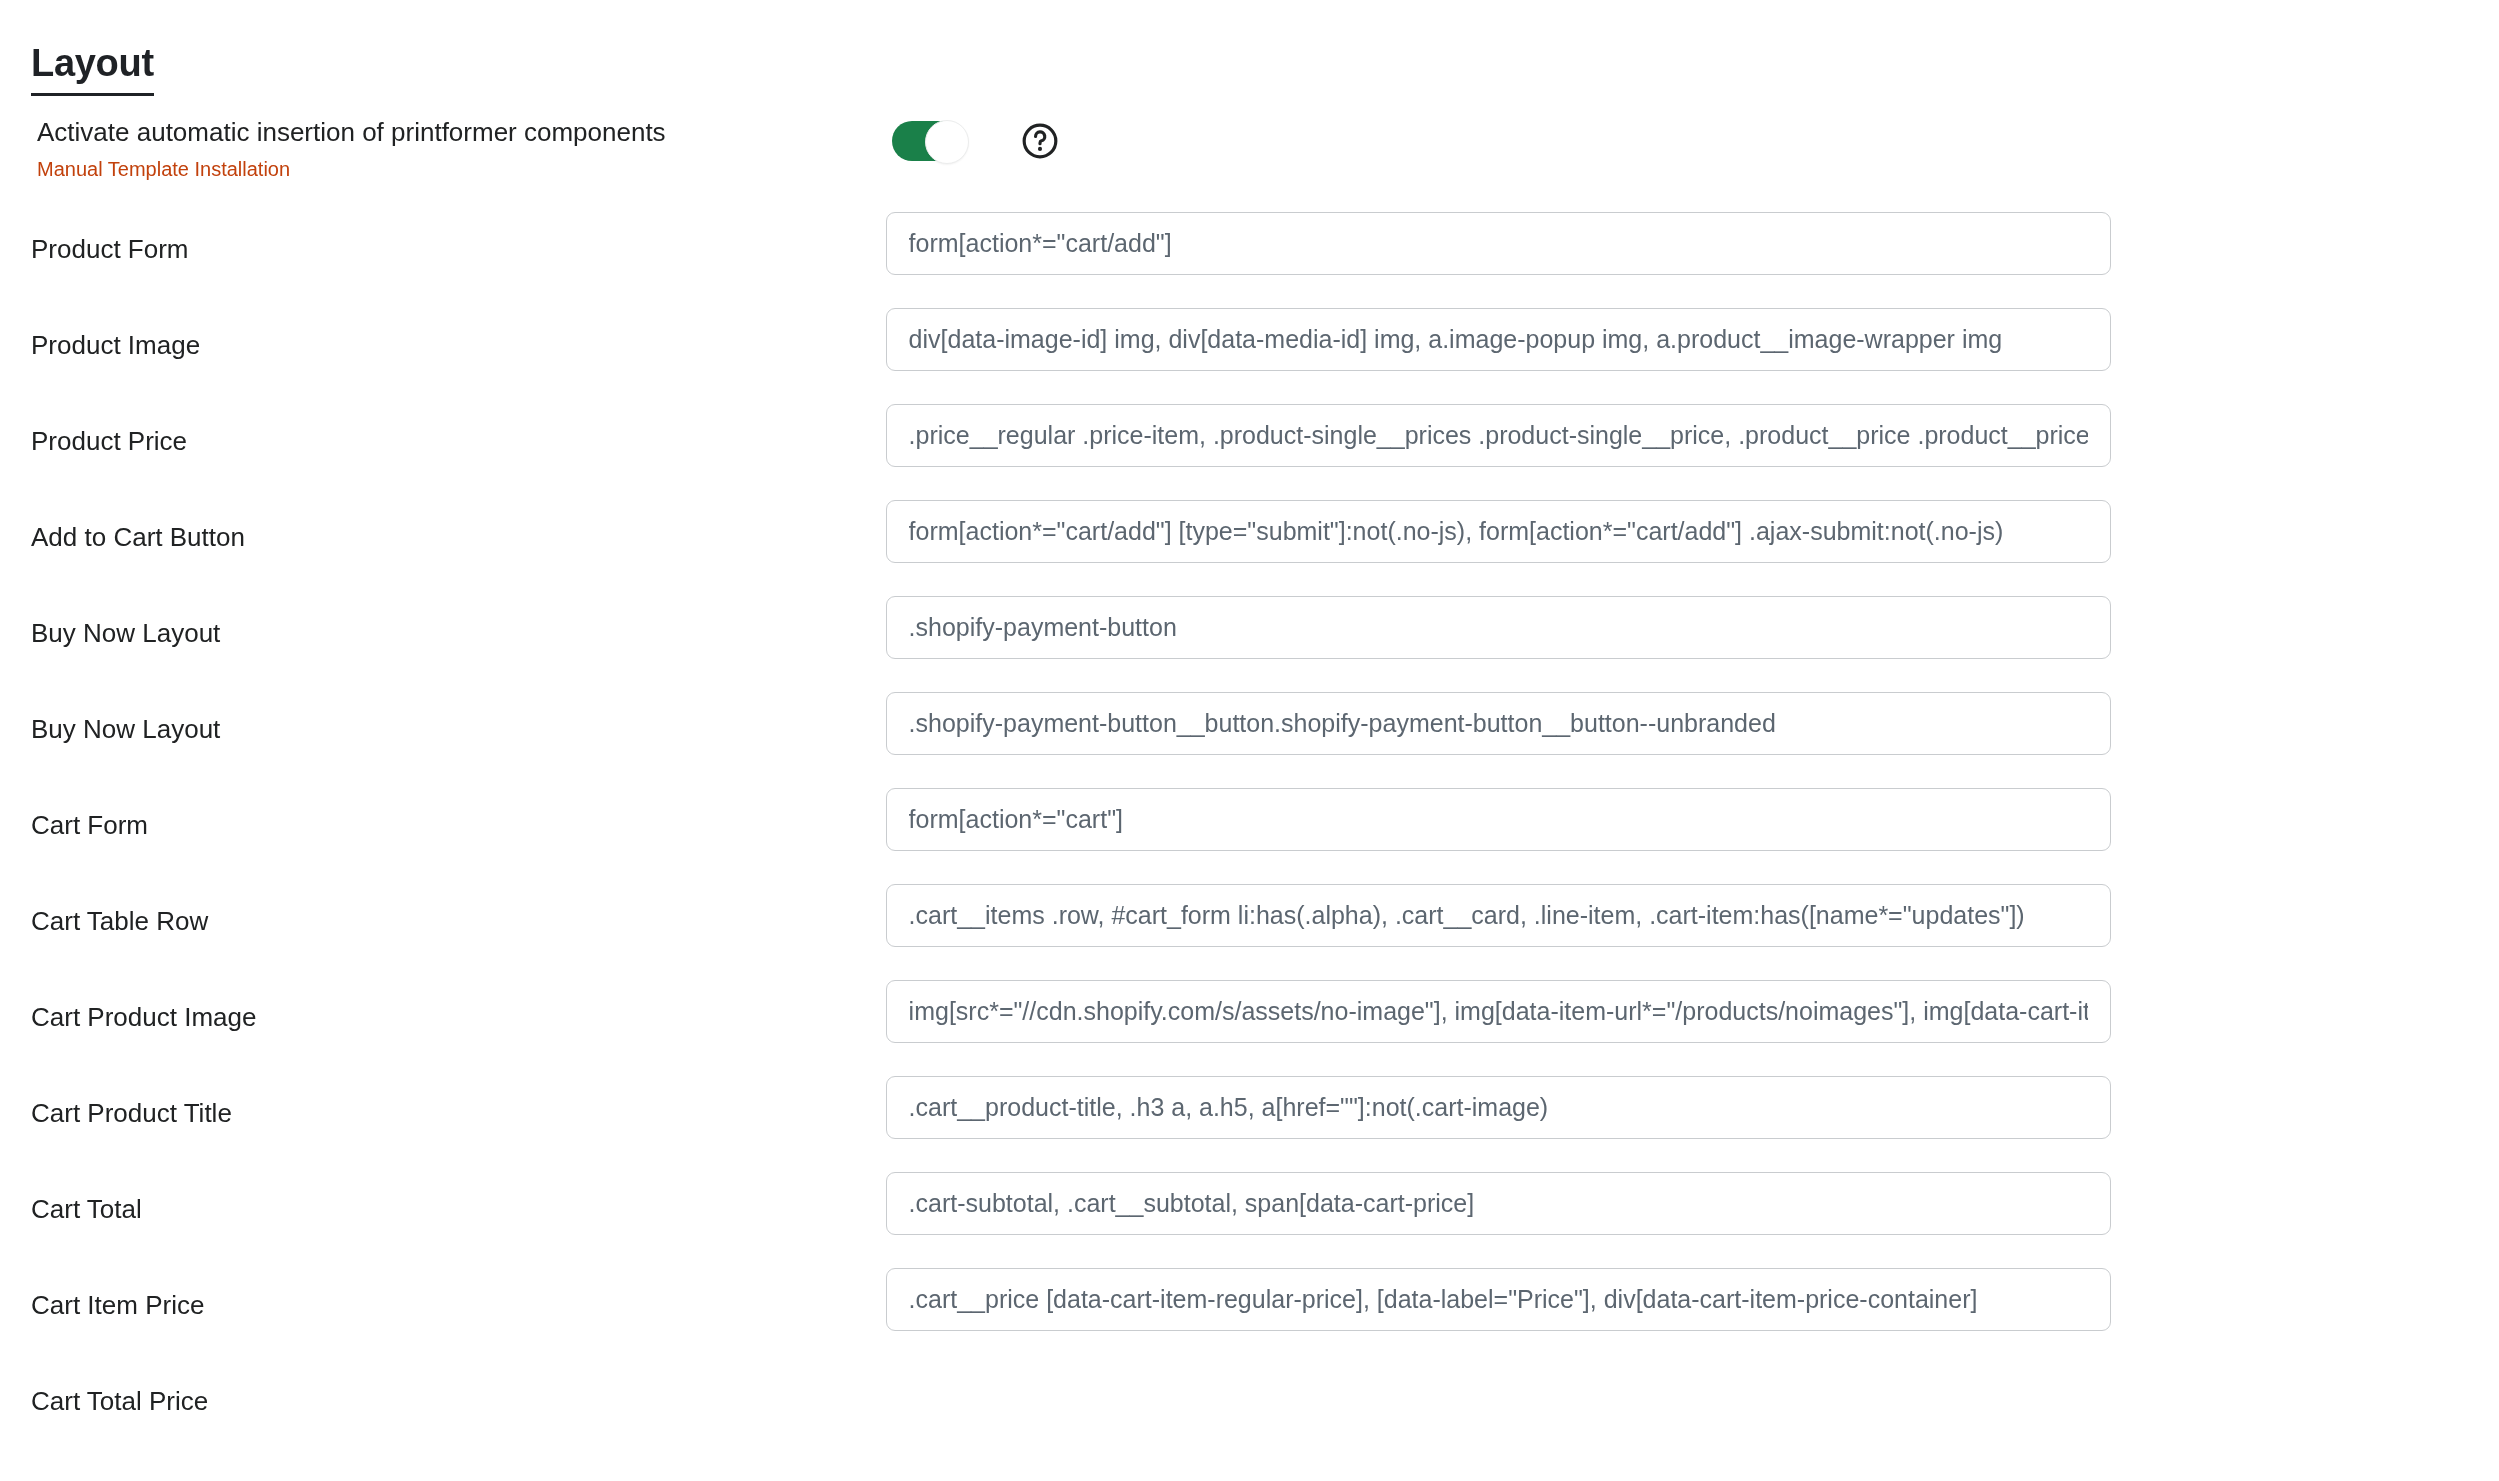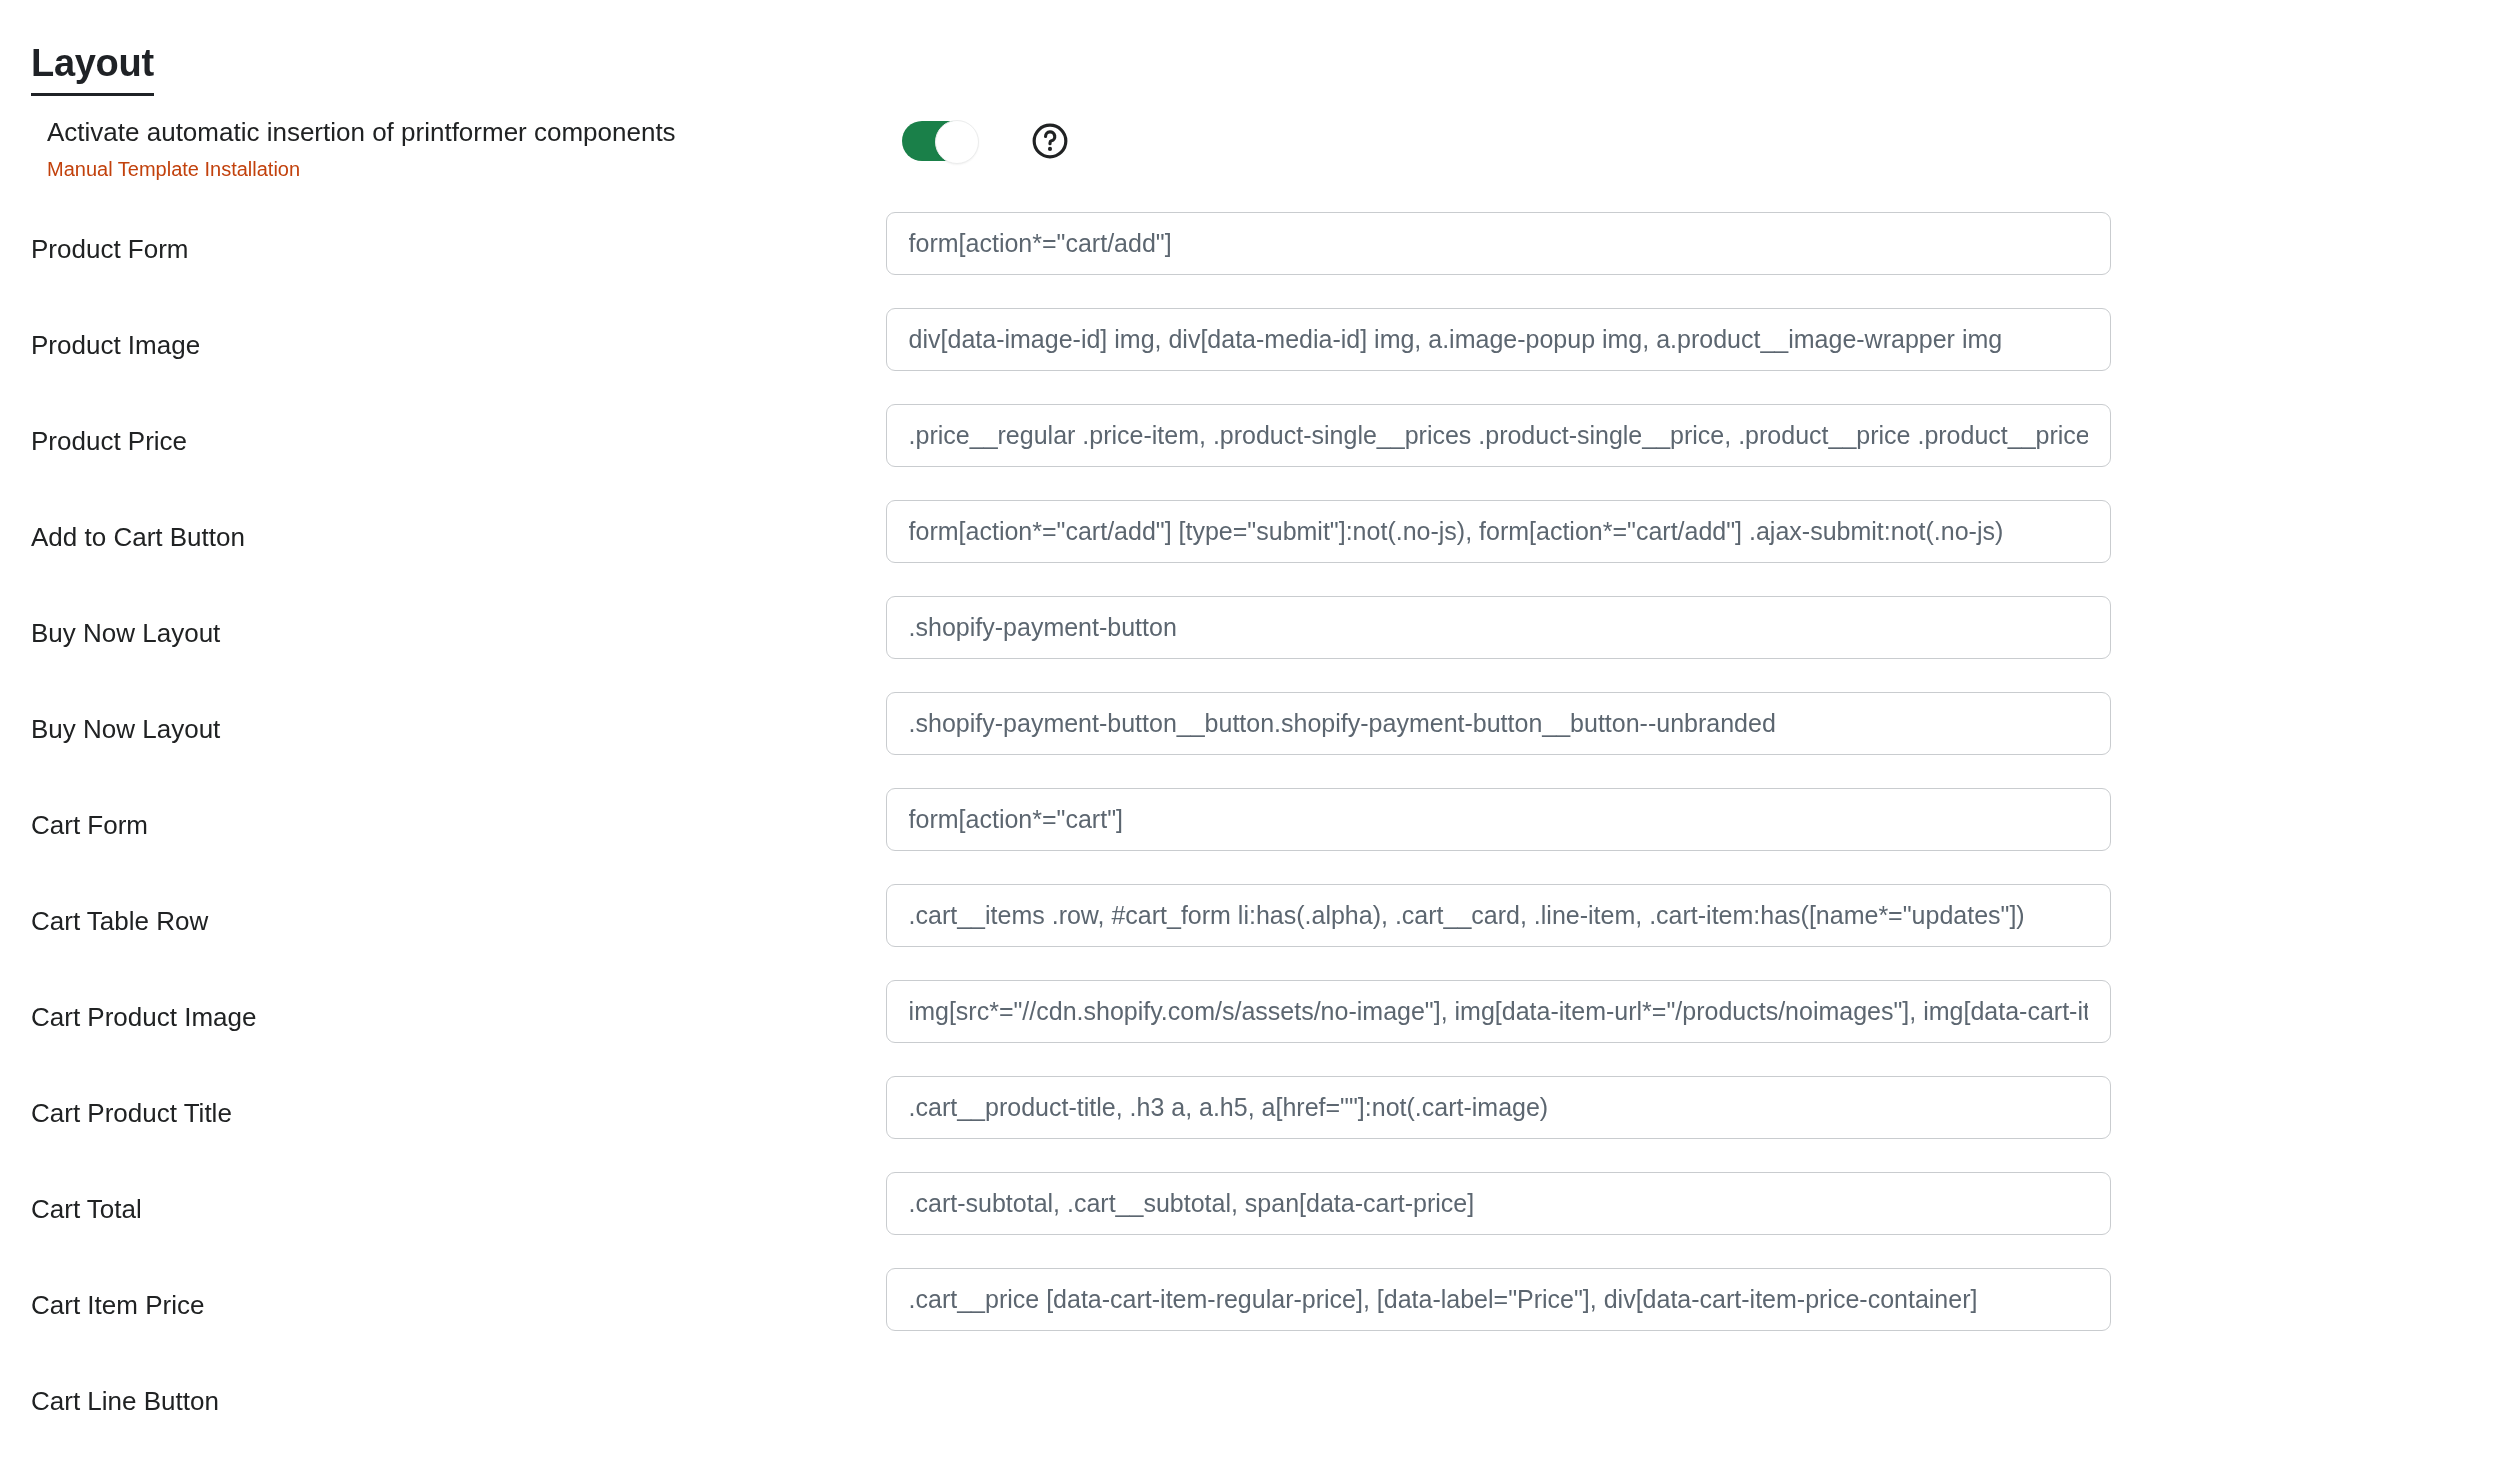--- a/index.html
+++ b/index.html
@@ -37,21 +37,21 @@
     color: #1f2226;
     line-height: 1.15;
     padding-bottom: 7.2px;
     border-bottom: 3.6px solid #1f2226;
     display: inline-block;
   }
 
   
   .activate-row {
     position: absolute;
-    left: 16px;
+    left: 6px;
     top: 115px;
     width: 2322px;
     height: 67px;
   }
   .activate-label {
     position: absolute;
     left: 31px;
     top: 0px;
     font-size: 26px;
     font-weight: 400;
@@ -252,18 +252,18 @@
           <input class="field-input" type="text" value=".cart-subtotal, .cart__subtotal, span[data-cart-price]" style="">
         </div>
       </div>
       <div class="field-row">
         <span class="field-label">Cart Item Price</span>
         <div class="field-input-wrap">
           <input class="field-input" type="text" value=".cart__price [data-cart-item-regular-price], [data-label=&quot;Price&quot;], div[data-cart-item-price-container]" style="">
         </div>
       </div>
       <div class="field-row">
-        <span class="field-label">Cart Line Button</span>
+        <span class="field-label">Cart Total Price</span>
       </div>
     </div>
 
 </div>
 
 
 </body></html>

